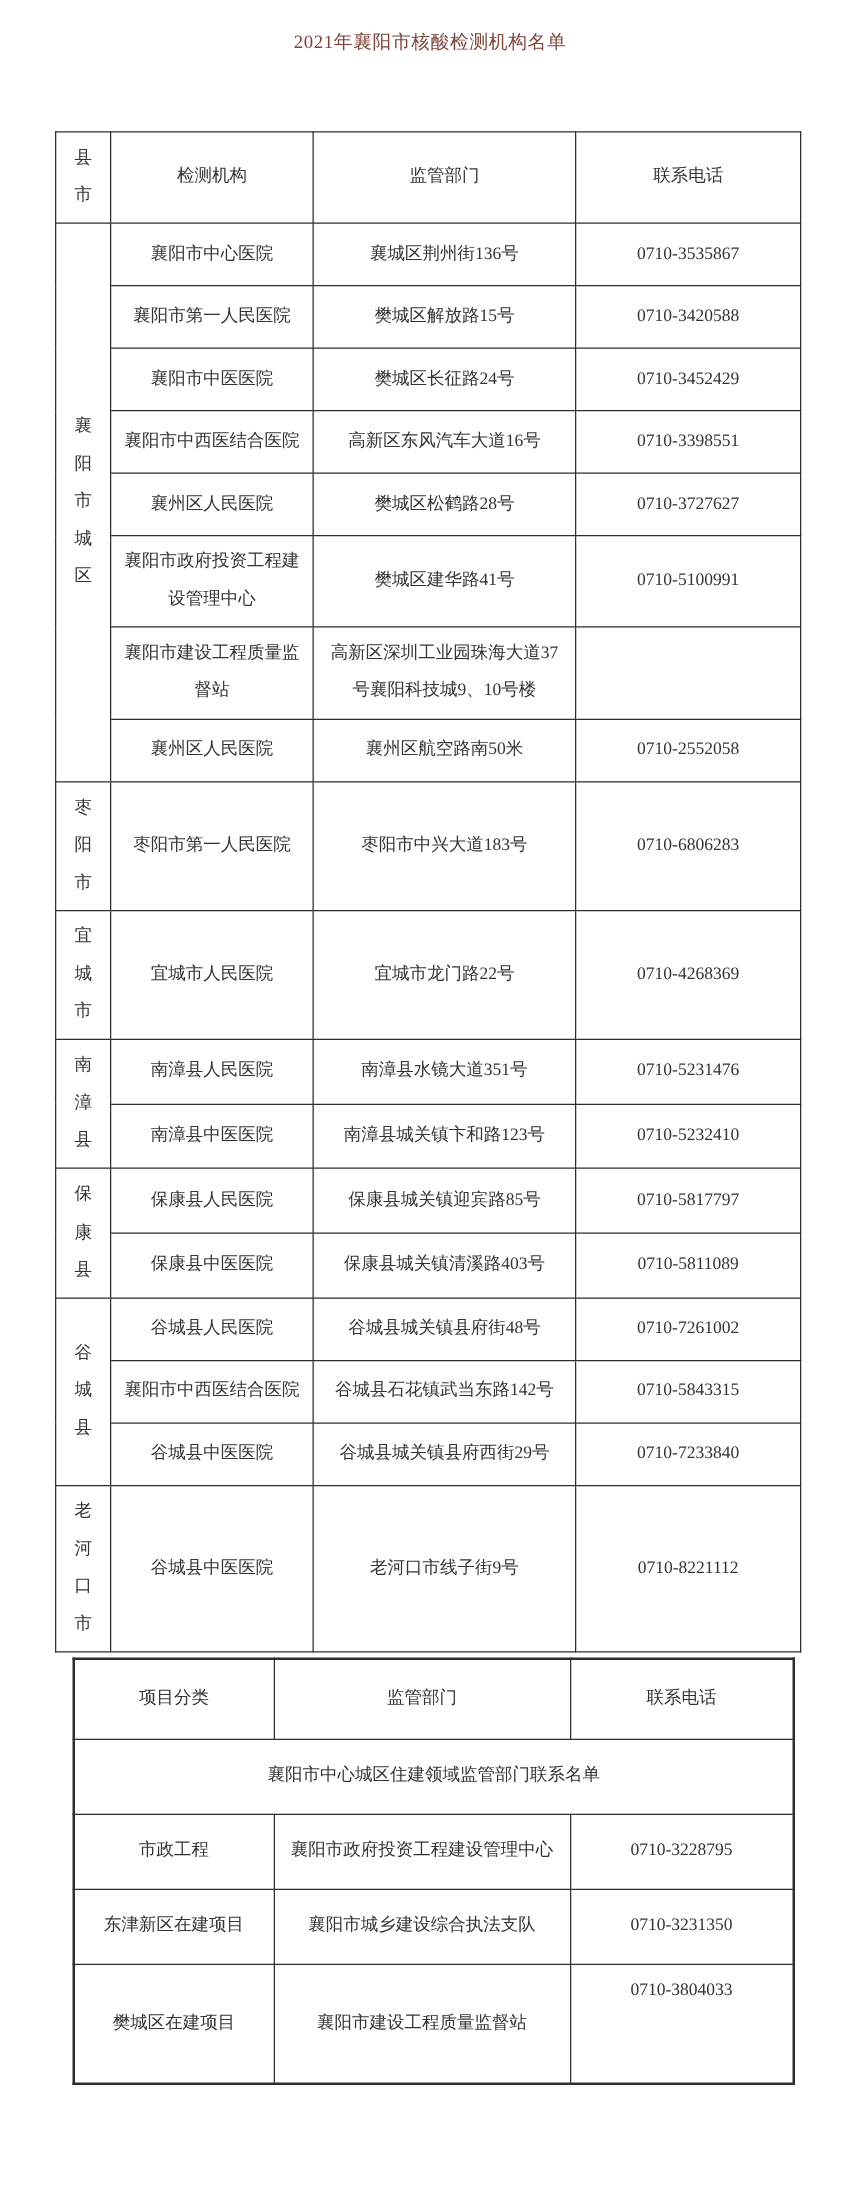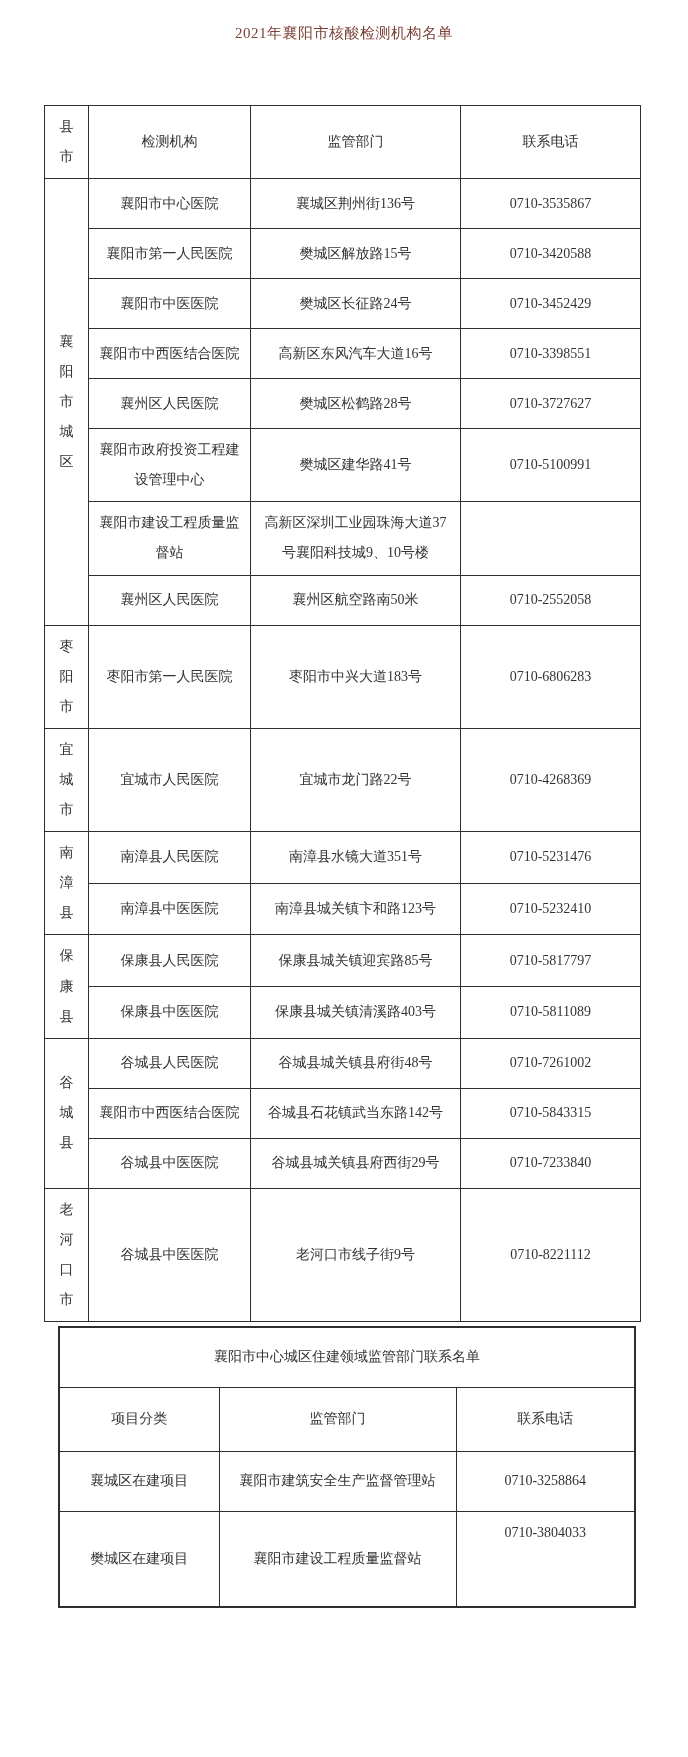--- a/index.html
+++ b/index.html
@@ -157,33 +157,38 @@
   </table>
 
   <table class="t2">
     <colgroup>
       <col style="width:160px">
         <col style="width:237px">
         <col style="width:179px">
     </colgroup>
     <thead>
       <tr>
-        <td class="t2-title-cell" colspan="3">襄阳市中心城区住建领域监管部门联系名单</td>
-      </tr>
-      <tr>
         <th>项目分类</th>
         <th>监管部门</th>
         <th>联系电话</th>
       </tr>
+      <tr>
+        <td class="t2-title-cell" colspan="3">襄阳市中心城区住建领域监管部门联系名单</td>
+      </tr>
     </thead>
     <tbody id="t2-body">
         <tr>
-          <td>襄城区在建项目</td>
-          <td>襄阳市建筑安全生产监督管理站</td>
-          <td>0710-3258864</td>
+          <td>市政工程</td>
+          <td>襄阳市政府投资工程建设管理中心</td>
+          <td>0710-3228795</td>
+        </tr>
+        <tr>
+          <td>东津新区在建项目</td>
+          <td>襄阳市城乡建设综合执法支队</td>
+          <td>0710-3231350</td>
         </tr>
         <tr class="last-row">
           <td>樊城区在建项目</td>
           <td>襄阳市建设工程质量监督站</td>
           <td class="phone-top">0710-3804033</td>
         </tr>
       </tbody>
   </table>
 
 </div>

